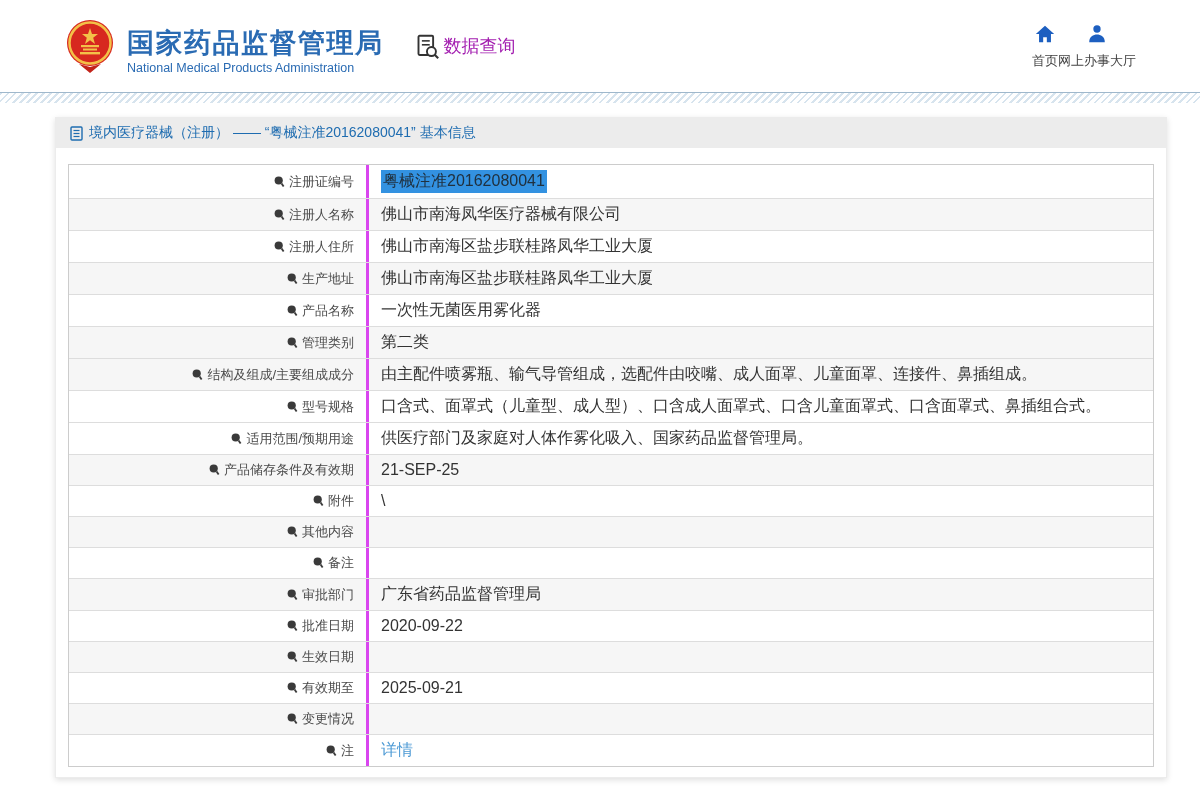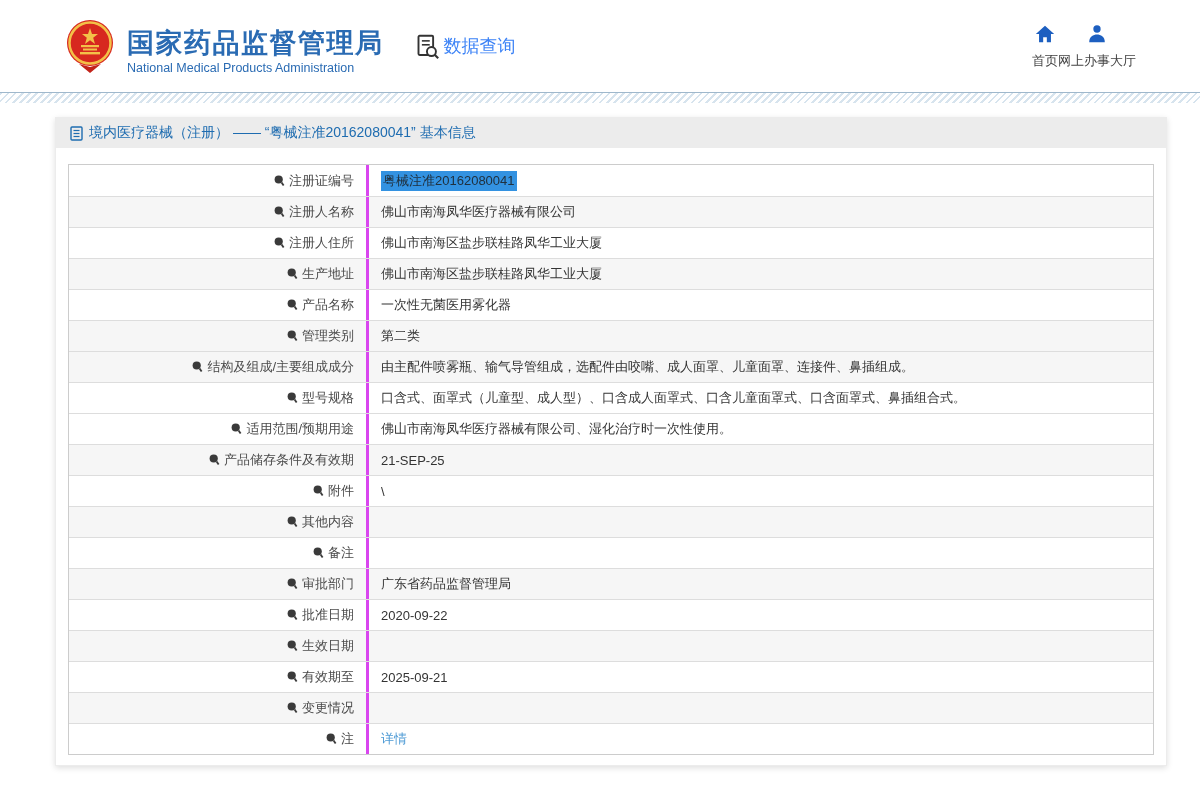--- a/index.html
+++ b/index.html
@@ -6,21 +6,21 @@
   html,body { width:1200px; height:797px; background:#ffffff; overflow:hidden;
               font-family:"Liberation Sans","DejaVu Sans",sans-serif; }
 
   
   .header { height:92px; display:flex; align-items:center; padding-left:65px; background:#fff; }
   .emblem { width:50px; height:54px; flex:0 0 auto; }
   .brand { margin-left:12px;margin-top:12px; }
   .brand-cn { font-size:27px; font-weight:bold; color:#2a6bb3; letter-spacing:1.5px; line-height:1.1; }
   .brand-en { font-size:12.5px; color:#2a6bb3; margin-top:3px; }
   .data-query { display:flex; align-items:center; margin-left:30px; gap:3px;
-                font-size:18px; color:#3b82f6; cursor:pointer; }
+                font-size:18px; color:#a21caf; cursor:pointer; }
   .nav { margin-left:auto; display:flex; padding-right:64px; }
   .nav-item { display:flex; flex-direction:column; align-items:center; gap:7px;
               font-size:13px; color:#444; cursor:pointer; }
 
   
   .divider-band { height:11px; border-top:1px solid #9fb8cc;
      background:repeating-linear-gradient(135deg,#d7e4ee 0px,#d7e4ee 2px,#ffffff 2px,#ffffff 5px); }
 
   
   .panel { width:1112px; margin:14px 0 0 55px; background:#fff;
@@ -31,21 +31,21 @@
 
   
   .table { margin:16px 12px 10px 12px; border:1px solid #ccc; }
   .t-row { display:flex; min-height:31px; background:#fff; }
   .t-row + .t-row { border-top:1px solid #ddd;justify-content:space-between; }
   .t-row.odd { background:#f6f6f6; }
   .t-label { flex:0 0 300px; display:flex; align-items:center; justify-content:flex-end;
              gap:4px; padding:5px 12px 5px 6px; font-size:13px; color:#4a4a4a;
              border-right:3px solid #d946ef; }
   .t-value { flex:1; display:flex; align-items:center; padding:5px 10px 5px 12px;
-             font-size:13px; color:#333; }
+             font-size:16px; color:#333; }
   .highlight { background:#3392e1; color:#20313f; padding:1px 2px; }
   .link { color:#4d9ad5; cursor:pointer; text-decoration:none; }
   .bulb { display:inline-flex; align-items:center; }
 </style>
 </head>
 <body>
 
 <div class="header">
   <svg class="emblem" viewBox="0 0 50 54">
     <circle cx="25" cy="24" r="23" fill="#d7281f"></circle>
@@ -224,21 +224,21 @@
     <div class="t-label">
       <span class="bulb" hidden="">
         <svg width="11" height="12" viewBox="0 0 11 12">
           <circle cx="4.7" cy="4.5" r="4.1" fill="#3a3a3a"></circle>
           <line x1="7.6" y1="7.6" x2="9.6" y2="10.6" stroke="#3a3a3a" stroke-width="1.8"></line>
         </svg>
       </span>
       <span class="t-label-text">适用范围/预期用途</span>
     </div>
     <div class="t-value">
-      <span class="t-value-text">佛山市南海凤华医疗器械有限公司、湿化治疗时一次性使用。</span>
+      <span class="t-value-text">供医疗部门及家庭对人体作雾化吸入、国家药品监督管理局。</span>
     </div>
   </div>
 
   <div class="t-row odd">
     <div class="t-label">
       <span class="bulb" hidden="">
         <svg width="11" height="12" viewBox="0 0 11 12">
           <circle cx="4.7" cy="4.5" r="4.1" fill="#3a3a3a"></circle>
           <line x1="7.6" y1="7.6" x2="9.6" y2="10.6" stroke="#3a3a3a" stroke-width="1.8"></line>
         </svg>

